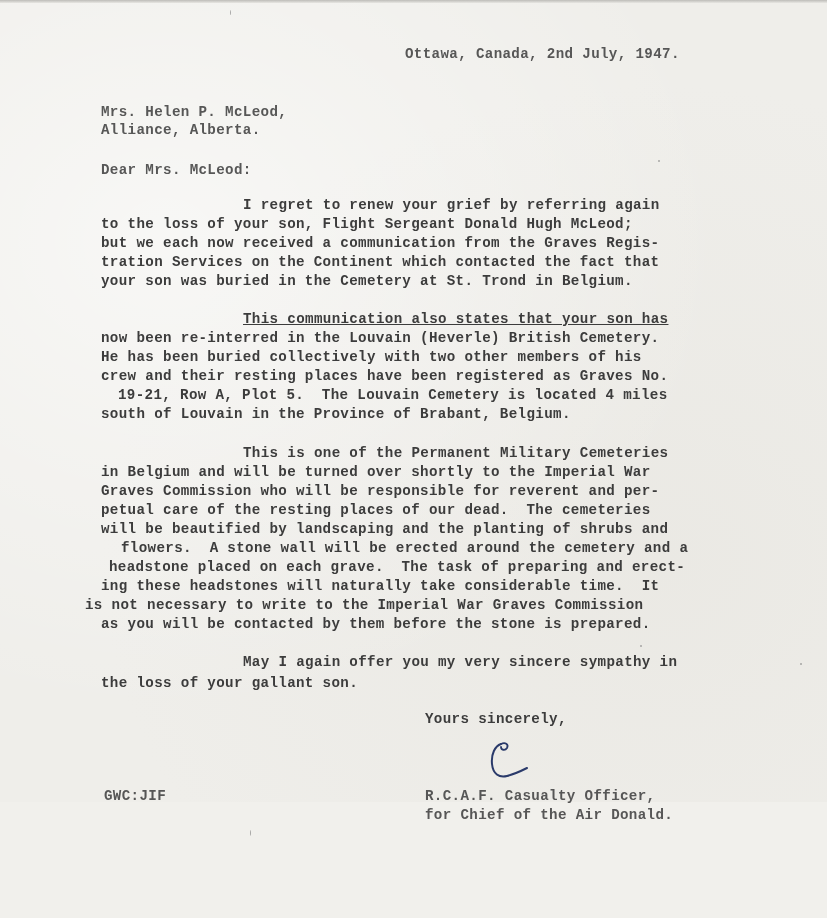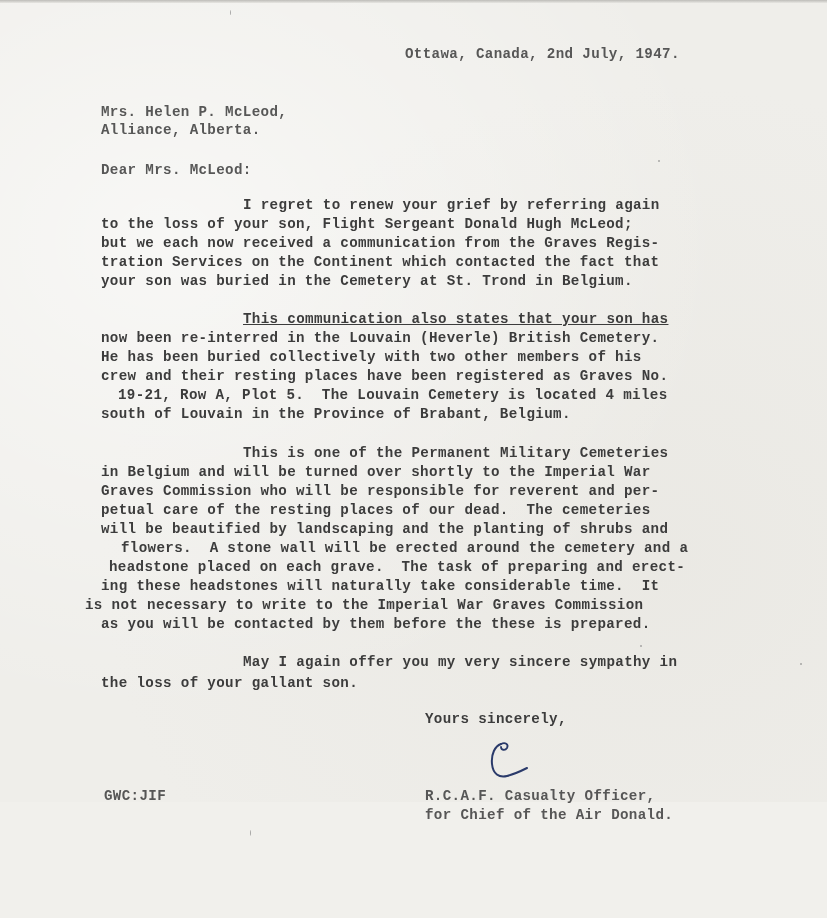--- a/index.html
+++ b/index.html
@@ -88,21 +88,21 @@
   <div>
     <div class="line" style="left:243px; top:444px;">This is one of the Permanent Military Cemeteries</div>
     <div class="line" style="left:101px; top:463px;">in Belgium and will be turned over shortly to the Imperial War</div>
     <div class="line" style="left:101px; top:482px;">Graves Commission who will be responsible for reverent and per-</div>
     <div class="line" style="left:101px; top:501px;text-align:center;">petual care of the resting places of our dead.  The cemeteries</div>
     <div class="line" style="left:101px; top:520px;">will be beautified by landscaping and the planting of shrubs and</div>
     <div class="line" style="left:101px; top:539px;margin-left:20px;">flowers.  A stone wall will be erected around the cemetery and a</div>
     <div class="line" style="left:101px; top:558px;margin-left:8px;">headstone placed on each grave.  The task of preparing and erect-</div>
     <div class="line" style="left:101px; top:577px;">ing these headstones will naturally take considerable time.  It</div>
     <div class="line" style="left:85px; top:596px;">is not necessary to write to the Imperial War Graves Commission</div>
-    <div class="line" style="left:101px; top:615px;">as you will be contacted by them before the these is prepared.</div>
+    <div class="line" style="left:101px; top:615px;">as you will be contacted by them before the stone is prepared.</div>
   </div>
 
   <div>
     <div class="line" style="left:243px; top:653px;">May I again offer you my very sincere sympathy in</div>
     <div class="line" style="left:101px; top:674px;">the loss of your gallant son.</div>
   </div>
 
   <div class="line" style="left:425px; top:710px;">Yours sincerely,</div>
 
   <svg class="signature" viewBox="0 0 45 42">

